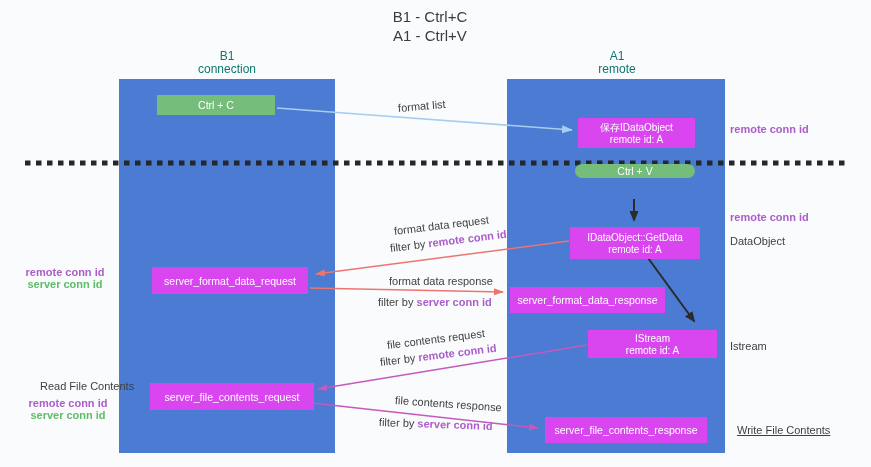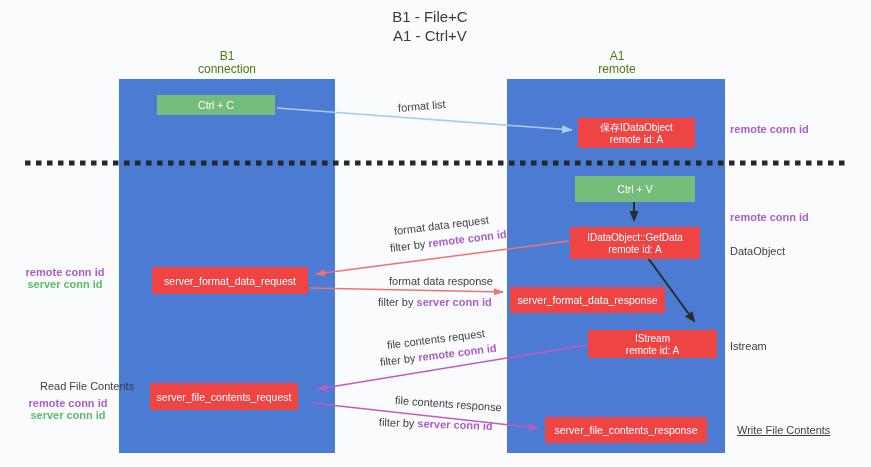--- a/index.html
+++ b/index.html
@@ -4,25 +4,25 @@
 <style>
   html,body{margin:0;padding:0;background:#fafbfc;}
   .stage{
     position:relative;width:871px;height:467px;overflow:hidden;
     background:#fafbfc;
     font-family:"Liberation Sans","DejaVu Sans",sans-serif;
     color:#3d3d3d;
   }
   .abs{position:absolute;}
   .title{left:330px;top:7px;width:200px;text-align:center;font-size:15px;line-height:19px;color:#3c3c3c;}
-  .colheader{width:120px;text-align:center;font-size:12px;line-height:13px;color:#4d7c0f;}
+  .colheader{width:120px;text-align:center;font-size:12px;line-height:13px;color:#0f766e;}
   .column{background:#4b7bd2;}
   .box{display:flex;flex-direction:column;align-items:center;justify-content:center;
        color:#fff;text-align:center;}
-  .box.orange{background:#ef4444;}
+  .box.orange{background:#d946ef;}
   .box.green{background:#74bd7a;}
   .box .l1{font-size:10px;line-height:13px;}
   .box .l2{font-size:10px;line-height:12px;}
   .box .single{font-size:10.5px;line-height:12px;}
   .lbl{font-size:11px;white-space:nowrap;color:#414141;}
   .lbl .purple{color:#ab5ec9;font-weight:bold;}
   .side-purple{color:#ab5ec9;font-weight:bold;font-size:11px;white-space:nowrap;}
   .side-green{color:#5cbd68;font-weight:bold;font-size:11px;white-space:nowrap;}
   .side-dark{color:#3f3f3f;font-size:11px;white-space:nowrap;}
   .rot-7{transform:rotate(-7deg);transform-origin:left center;}
@@ -31,21 +31,21 @@
   .rot2{transform:rotate(2deg);transform-origin:left center;}
   svg.overlay{position:absolute;left:0;top:0;pointer-events:none;}
   .leftlabels{text-align:center;}
 </style>
 </head>
 <body>
 
 <div class="stage">
 
   <div class="abs title">
-    <div>B1 - File+C</div>
+    <div>B1 - Ctrl+C</div>
     <div>A1 - Ctrl+V</div>
   </div>
 
   <div class="abs colheader" style="left:167px;top:50px;">
     <div>B1</div>
     <div>connection</div>
   </div>
   <div class="abs colheader" style="left:557px;top:50px;">
     <div>A1</div>
     <div>remote</div>
@@ -89,21 +89,21 @@
 
   <div class="abs box green" style="left:157px;top:95px;width:118px;height:20px;">
     <div class="single">Ctrl + C</div>
   </div>
 
   <div class="abs box orange" style="left:578px;top:118px;width:117px;height:30px;">
     <div class="l1">保存IDataObject</div>
     <div class="l2">remote id: A</div>
   </div>
 
-  <div class="abs box green" style="left:575px;top:176px;width:120px;height:26px;">
+  <div class="abs box green" style="left:575px;top:164px;width:120px;height:14px;border-radius:11px;">
     <div class="single">Ctrl + V</div>
   </div>
 
   <div class="abs box orange" style="left:570px;top:227px;width:130px;height:32px;">
     <div class="l1">IDataObject::GetData</div>
     <div class="l2">remote id: A</div>
   </div>
 
   <div class="abs box orange" style="left:152px;top:267px;width:156px;height:27px;">
     <div class="single">server_format_data_request</div>
@@ -111,21 +111,21 @@
 
   <div class="abs box orange" style="left:510px;top:281px;width:155px;height:26px;margin-top:6px;">
     <div class="single">server_format_data_response</div>
   </div>
 
   <div class="abs box orange" style="left:588px;top:330px;width:129px;height:28px;">
     <div class="l1">IStream</div>
     <div class="l2">remote id: A</div>
   </div>
 
-  <div class="abs box orange" style="left:150px;top:383px;width:148px;height:27px;">
+  <div class="abs box orange" style="left:150px;top:383px;width:164px;height:27px;">
     <div class="single">server_file_contents_request</div>
   </div>
 
   <div class="abs box orange" style="left:545px;top:417px;width:162px;height:26px;">
     <div class="single">server_file_contents_response</div>
   </div>
 
   <div class="abs lbl rot-5" style="left:398px;top:102px;">format list</div>
 
   <div class="abs lbl rot-7" style="left:394px;top:225px;">format data request</div>
@@ -147,21 +147,21 @@
   </div>
 
   <div class="abs lbl rot4" style="left:395px;top:394px;">file contents response</div>
   <div class="abs lbl rot2" style="left:379px;top:416px;">
     <span>filter by</span>
     <span class="purple">server conn id</span>
   </div>
 
   <div class="abs side-purple" style="left:730px;top:123px;">remote conn id</div>
   <div class="abs side-purple" style="left:730px;top:211px;">remote conn id</div>
-  <div class="abs side-dark" style="left:730px;top:235px;margin-top:10px;">DataObject</div>
+  <div class="abs side-dark" style="left:730px;top:235px;">DataObject</div>
   <div class="abs side-dark" style="left:730px;top:340px;">Istream</div>
   <div class="abs side-dark" style="left:737px;top:424px;text-decoration:underline;">Write File Contents</div>
 
   <div class="abs leftlabels" style="left:17px;top:266px;width:96px;">
     <div class="side-purple">remote conn id</div>
     <div class="side-green">server conn id</div>
   </div>
 
   <div class="abs side-dark" style="left:28px;top:380px;padding-left:12px;">Read File Contents</div>
   <div class="abs leftlabels" style="left:20px;top:397px;width:96px;">

